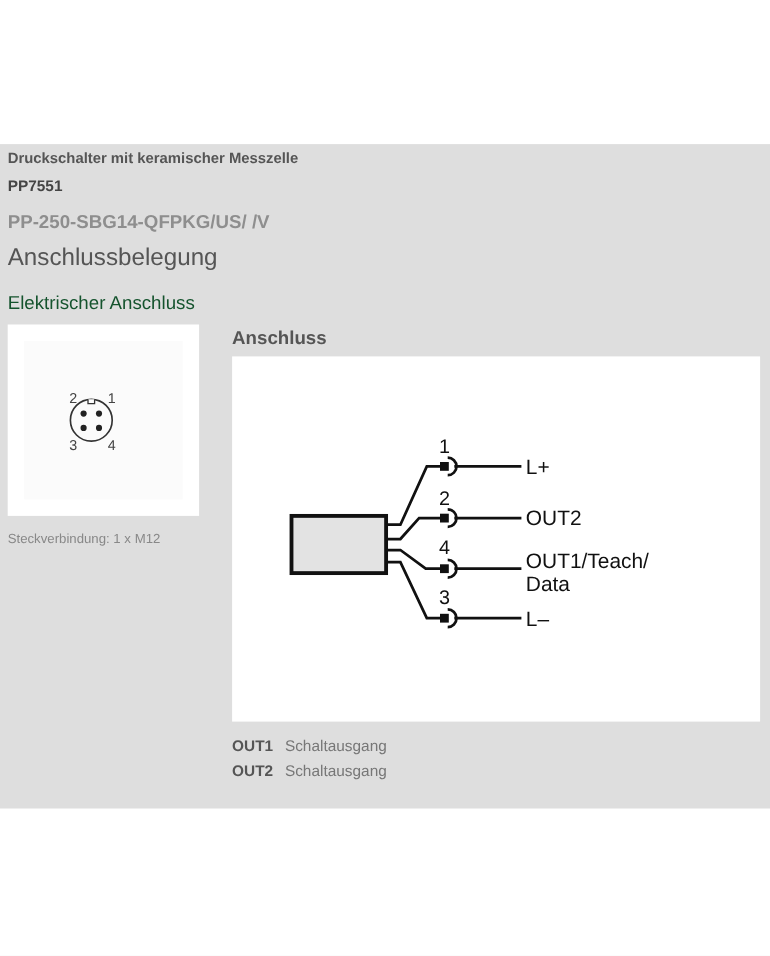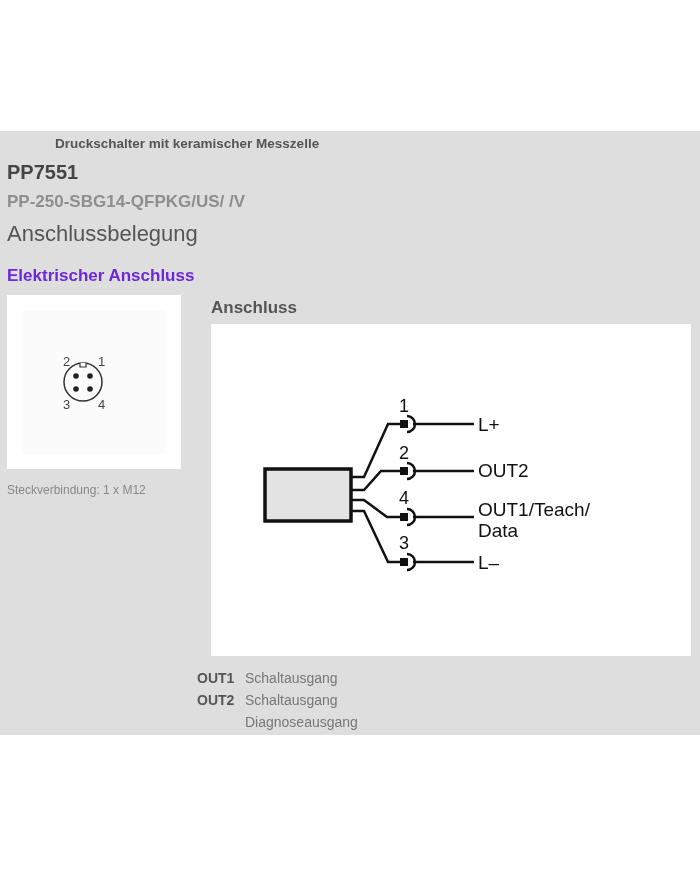--- a/index.html
+++ b/index.html
@@ -1,29 +1,29 @@
 <!DOCTYPE html>
 <html><head>
 <meta charset="utf-8">
 <style>
   html, body { margin: 0; padding: 0; }
   body { width: 700px; height: 869px; background: #ffffff; position: relative; overflow: hidden; font-family: "Liberation Sans", sans-serif; }
   .panel { position: absolute; left: 0; top: 131px; width: 700px; height: 604px; background: #dedede; }
   .t { position: absolute; white-space: nowrap; }
-  .subtitle { left: 7px; top: 136px; font-size: 13.5px; font-weight: bold; color: #555; margin-left: 48px; }
-  .code { left: 7px; top: 161px; font-size: 20px; font-weight: bold; color: #444; }
+  .subtitle { left: 7px; top: 136px; font-size: 13.5px; font-weight: bold; color: #555; }
+  .code { left: 7px; top: 161px; font-size: 14px; font-weight: bold; color: #444; }
   .variant { left: 7px; top: 192px; font-size: 17px; font-weight: bold; color: #8e8e8e; }
   .h1 { left: 7px; top: 221px; font-size: 22px; font-weight: normal; color: #555; }
-  .h2 { left: 7px; top: 266px; font-size: 17px; font-weight: bold; color: #6d28d9; }
+  .h2 { left: 7px; top: 266px; font-size: 17px; font-weight: normal; color: #14532d; }
   .h3 { left: 211px; top: 298px; font-size: 17px; font-weight: bold; color: #555; }
   .thumb { position: absolute; left: 7px; top: 295px; width: 174px; height: 174px; background: #fff; }
   .thumb-inner { position: absolute; left: 15px; top: 15px; width: 144px; height: 144px; background: #fbfbfb; }
   .caption { left: 7px; top: 483px; font-size: 12px; color: #888; }
   .diagram { position: absolute; left: 211px; top: 324px; width: 480px; height: 332px; background: #fff; }
-  .legend { position: absolute; left: 197px; top: 667px; font-size: 14px; line-height: 22px; color: #777; }
+  .legend { position: absolute; left: 211px; top: 667px; font-size: 14px; line-height: 22px; color: #777; }
   .legend .row { display: flex; }
   .legend .k { width: 48px; font-weight: bold; color: #555; }
 </style>
 </head>
 <body>
 
 <div class="panel"></div>
 
 <div class="t subtitle">Druckschalter mit keramischer Messzelle</div>
 <div class="t code">PP7551</div>
@@ -93,17 +93,13 @@
 
 <div class="legend">
   <div class="row">
     <span class="k">OUT1</span>
     <span>Schaltausgang</span>
   </div>
   <div class="row">
     <span class="k">OUT2</span>
     <span>Schaltausgang</span>
   </div>
-  <div class="row">
-    <span class="k"></span>
-    <span>Diagnoseausgang</span>
-  </div>
 </div>
 
 </body></html>

